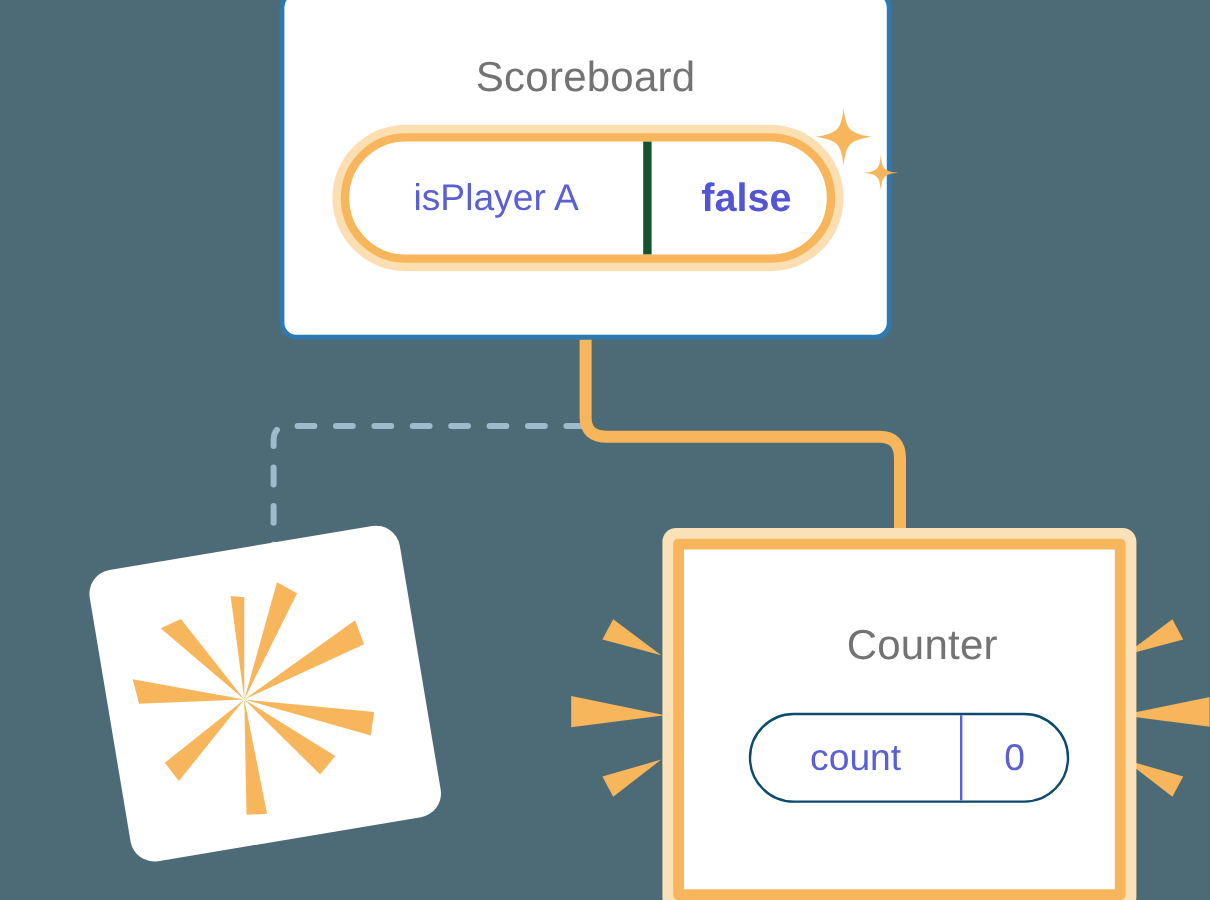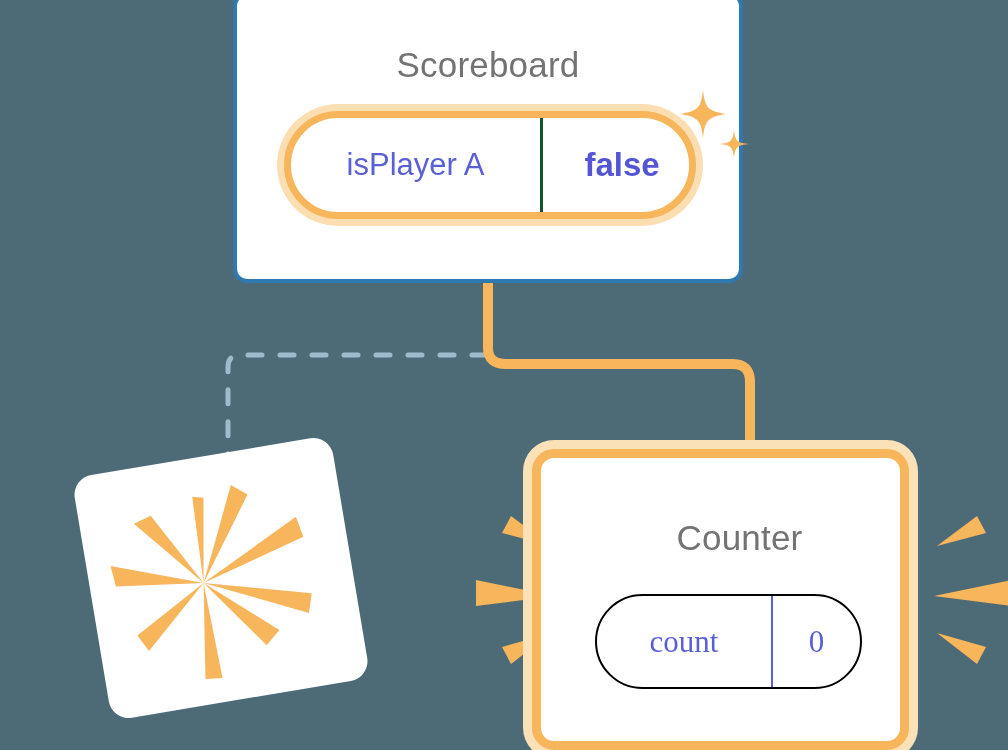--- a/index.html
+++ b/index.html
@@ -44,26 +44,26 @@
   #scoreboard-card {
     left: 233px;
     top: -8px;
     width: 510px;
     height: 291px;
     border: 4px solid #2e7ab0;
     border-radius: 14px;
   }
   
   #counter-card {
-    left: 532px;
+    left: 561px;
     top: 449px;
     width: 377px;
     height: 301px;
     border: 9px solid #f7b65c;
-    border-radius: 22px;
+    border-radius: 4px;
     box-shadow: 0 0 0 9px #fbe1b7;
     padding-left: 38px;
   }
 
   .card-title {
     text-align: center;
     color: #737373;
     font-size: 35px;
     font-weight: 400;
     letter-spacing: 0.2px;
@@ -93,43 +93,42 @@
     left: 47px;
     top: 115px;
     width: 412px;
     height: 108px;
     border: 7px solid #f7b65c;
     border-radius: 60px;
     box-shadow: 0 0 0 7px #fbdfb2;
   }
   #scoreboard-pill .pill-key {
     width: 252px;
-    border-right: 3px solid #14532d;
+    border-right: 7px solid #14532d;
     color: #5b5fd6;
     font-size: 31px;
     font-weight: 400;
   }
   #scoreboard-pill .pill-value {
     flex: 1;
     color: #5355d4;
     font-size: 33px;
     font-weight: 700;
     margin-left: 12px;
   }
 
   
   #counter-pill {
     position: absolute;
     left: 54px;
     top: 136px;
     width: 267px;
-    height: 95px;
-    border: 2px solid #000000;
+    height: 75px;
+    border: 2px solid #0c4a6e;
     border-radius: 50px;
-    font-family: Liberation Serif, serif;
   }
   #counter-pill .pill-key {
     width: 176px;
     border-right: 2px solid #5b5fd6;
     color: #5b5fd6;
     font-size: 31px;
     font-weight: 400;
   }
   #counter-pill .pill-value {
     flex: 1;

